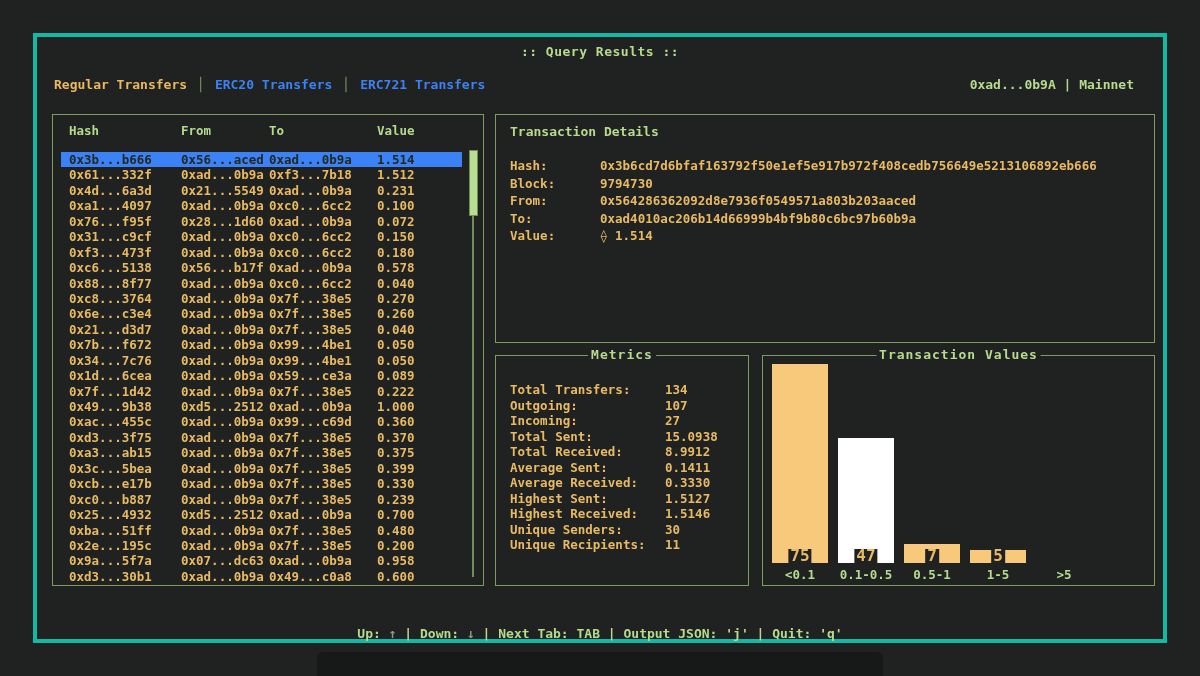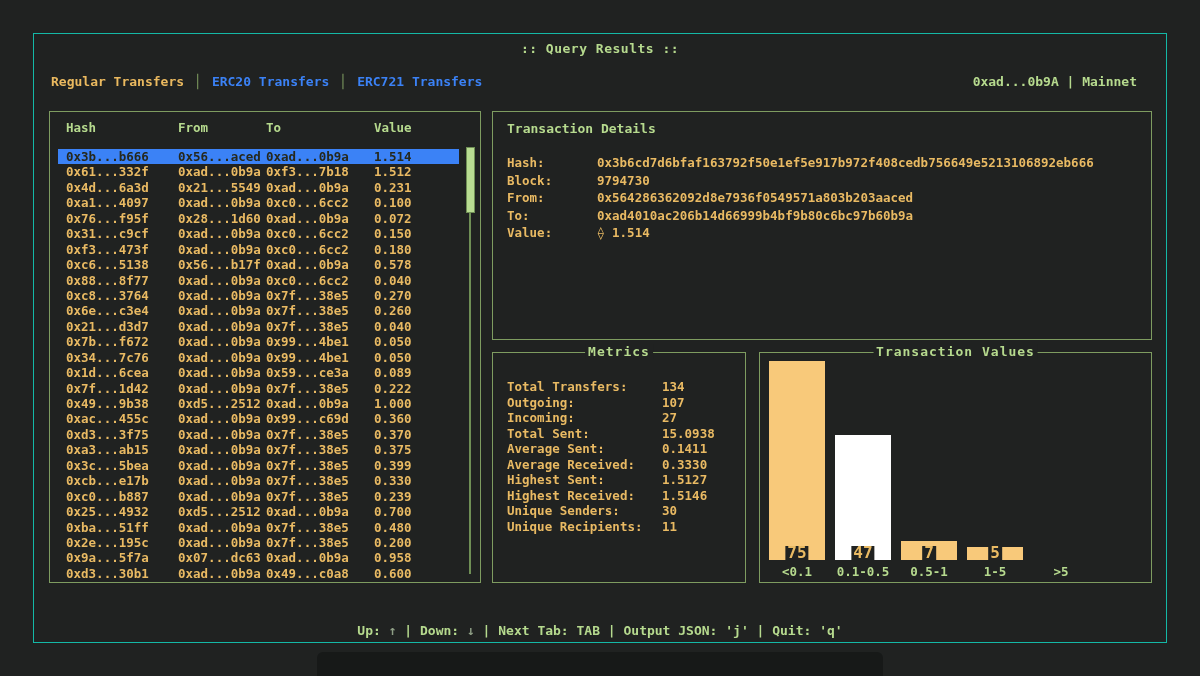--- a/index.html
+++ b/index.html
@@ -1,21 +1,21 @@
 <!DOCTYPE html>
 <html><head>
 <meta charset="utf-8">
 <style>
   * { margin:0; padding:0; box-sizing:border-box; }
   html,body { width:1200px; height:676px; background:#202221; overflow:hidden; }
   body { font-family:"DejaVu Sans Mono", monospace; font-weight:bold; color:#b6da8e; }
   .screen { position:relative; width:1200px; height:676px; background:#202221; }
 
   .frame { position:absolute; left:33px; top:33px; width:1134px; height:610px;
-           border:1px solid #14b8a6; background:#202221; }
+           border:4px solid #14b8a6; background:#202221; }
 
   .title-bar { position:absolute; top:7px; left:0; width:100%; text-align:center;
                font-size:13px; color:#b6da8e; letter-spacing:0.5px; }
 
   .tabs-row { position:absolute; top:38px; left:17px; right:29px; height:18px;
               display:flex; align-items:center; font-size:13px; }
   .tab { cursor:default; color:#3b82f6; }
   .tab.active { color:#eab95f; }
   .tab-sep { color:#7e9c60; margin:0 10px; }
   .account { margin-left:auto; color:#b6da8e; }
@@ -315,20 +315,24 @@
           </div>
           <div class="m-row">
             <span class="m-label">Incoming:</span>
             <span>27</span>
           </div>
           <div class="m-row">
             <span class="m-label">Total Sent:</span>
             <span>15.0938</span>
           </div>
           <div class="m-row">
+            <span class="m-label">Total Received:</span>
+            <span>8.9912</span>
+          </div>
+          <div class="m-row">
             <span class="m-label">Average Sent:</span>
             <span>0.1411</span>
           </div>
           <div class="m-row">
             <span class="m-label">Average Received:</span>
             <span>0.3330</span>
           </div>
           <div class="m-row">
             <span class="m-label">Highest Sent:</span>
             <span>1.5127</span>

